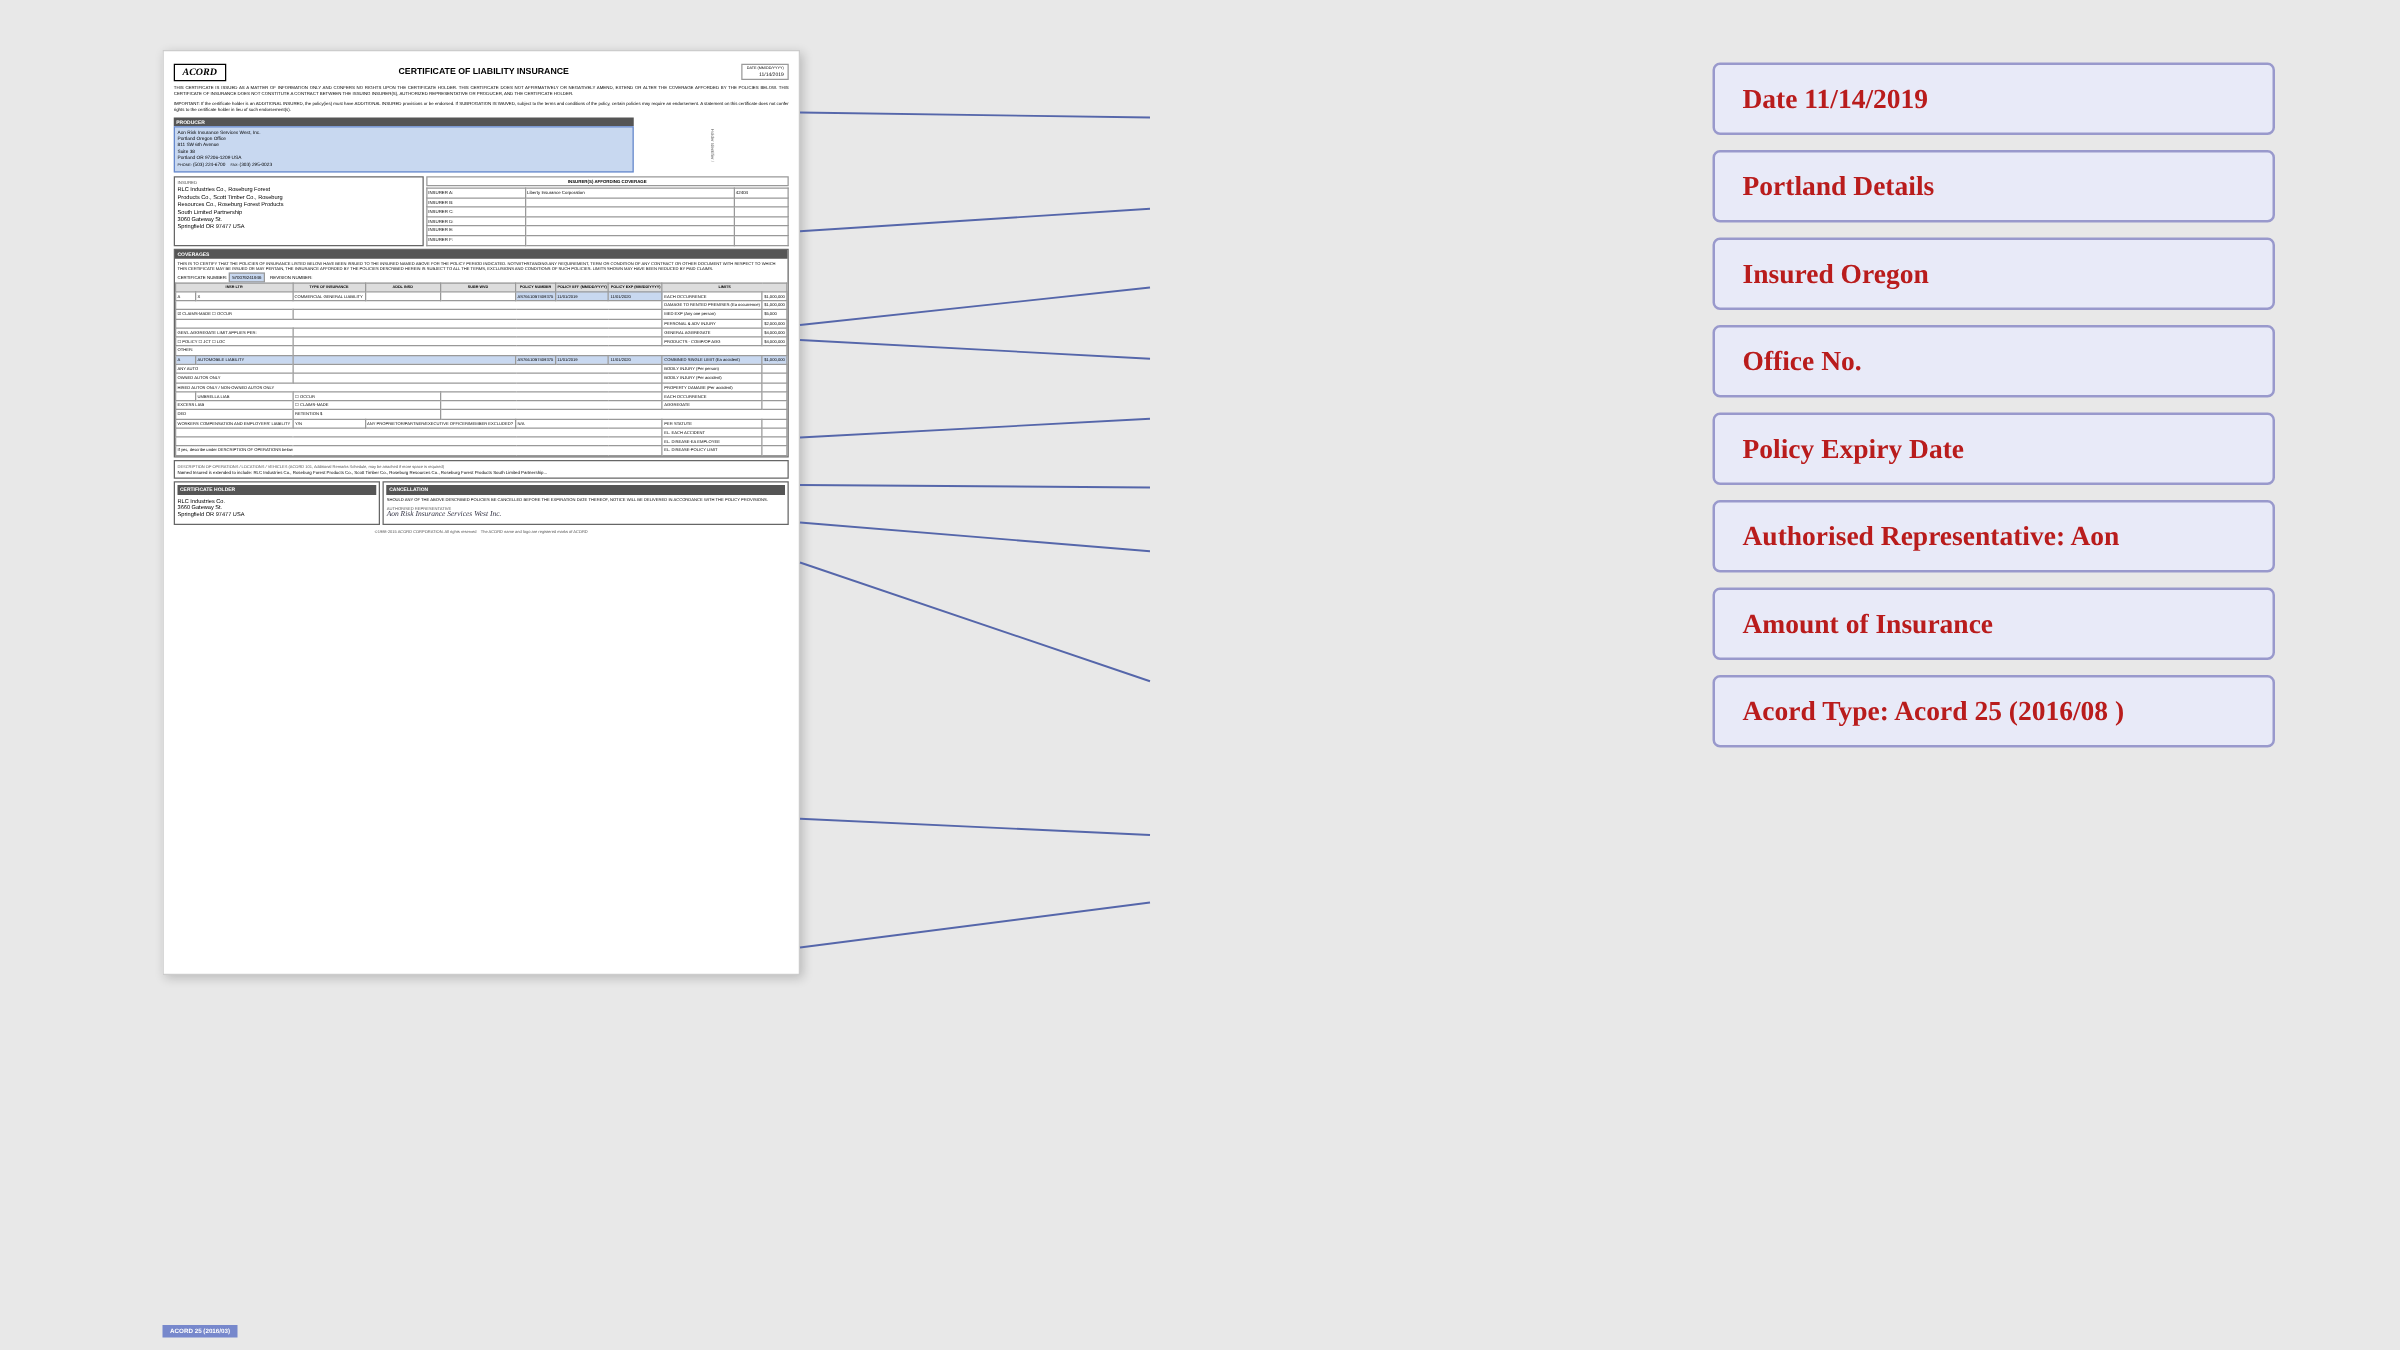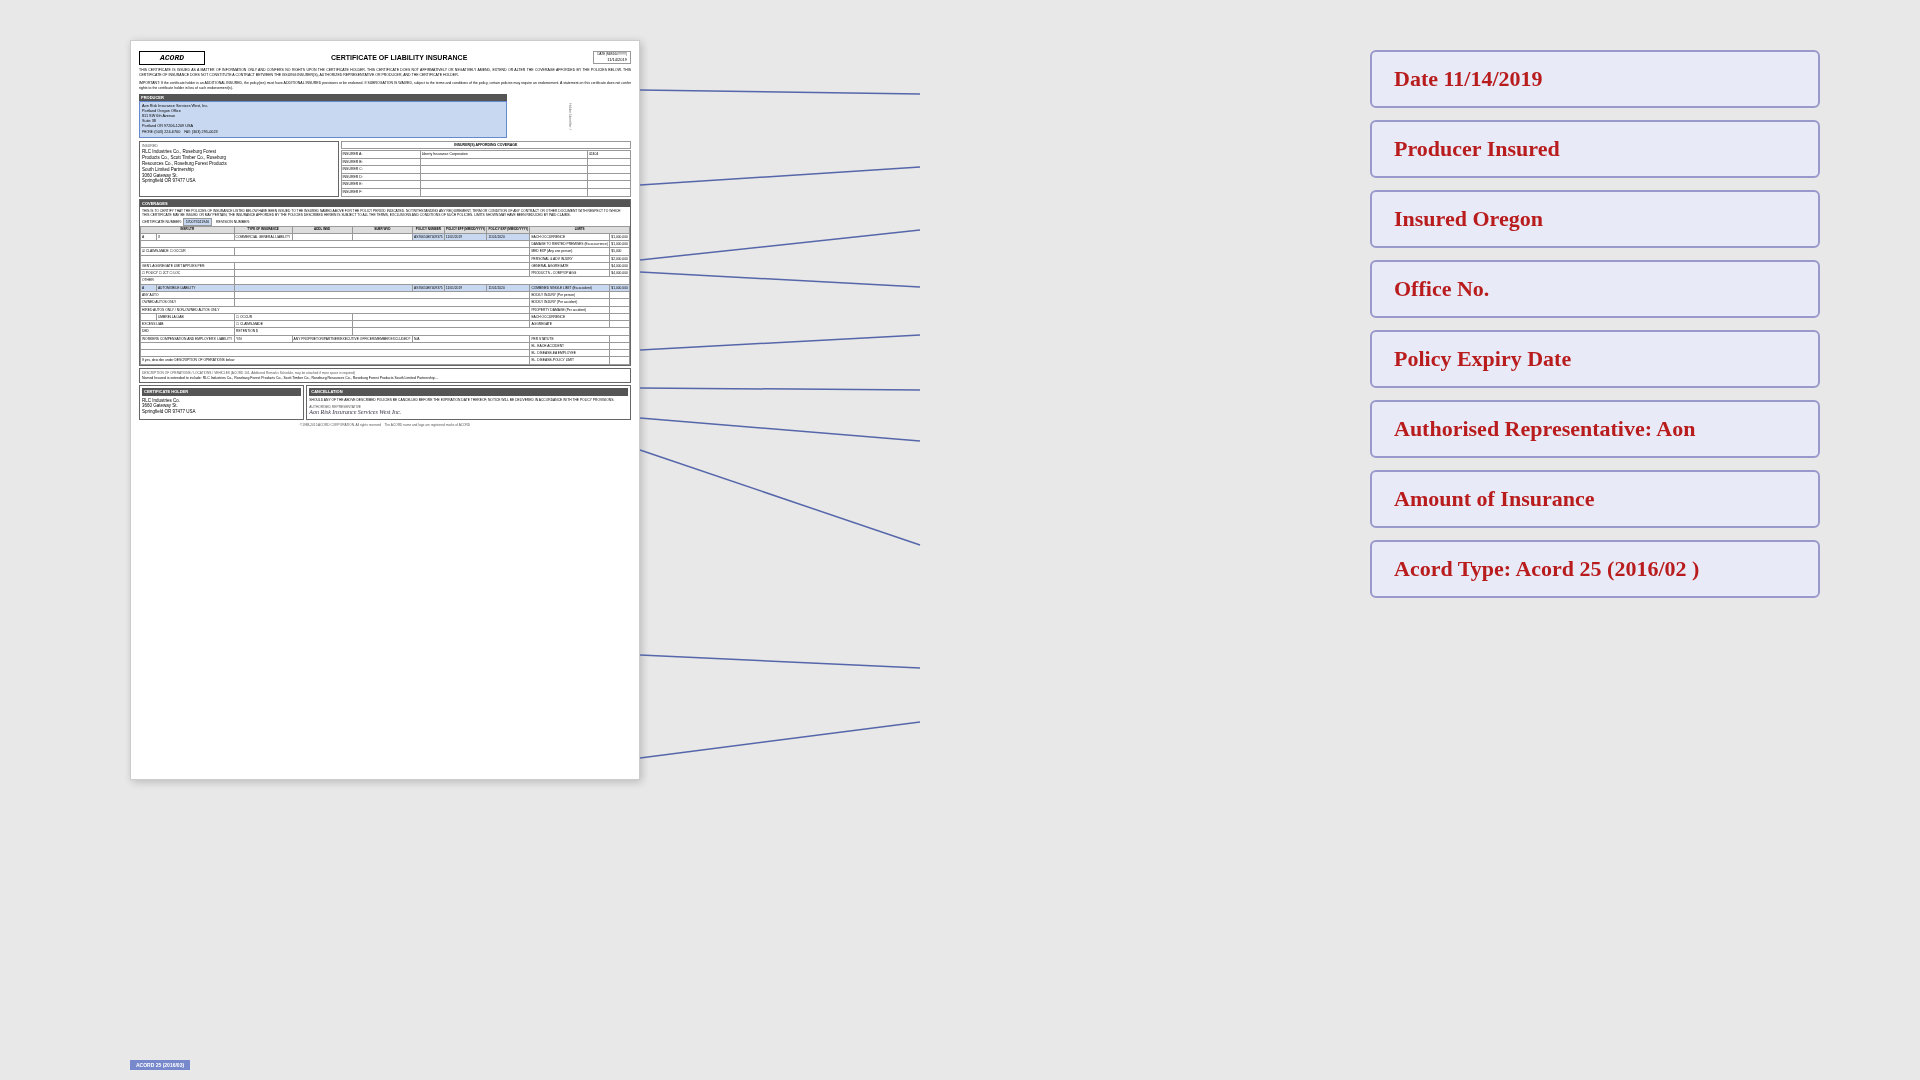--- a/index.html
+++ b/index.html
@@ -37,22 +37,22 @@
       display: flex;
       justify-content: space-between;
       align-items: flex-start;
       margin-bottom: 3px;
     }
     .acord-logo {
       font-weight: bold;
       font-size: 8px;
       font-style: italic;
       border: 1px solid #000;
-      padding: 1px 20px;
-      font-family: Liberation Mono, monospace;
+      padding: 1px 6px;
+      font-family: Liberation Serif, serif;
     }
     .cert-title {
       font-size: 7px;
       font-weight: bold;
       text-align: center;
       flex: 1;
       padding-top: 2px;
     }
     .date-box {
       border: 1px solid #999;
@@ -431,27 +431,27 @@
       &nbsp;&nbsp;
       <span>The ACORD name and logo are registered marks of ACORD</span>
     </div>
   </div>
 </div>
 
 <div class="acord-type-bar">ACORD 25 (2016/03)</div>
 
 <div class="info-boxes">
   <div class="info-box">Date 11/14/2019</div>
-  <div class="info-box">Producer Insured</div>
+  <div class="info-box">Portland Details</div>
   <div class="info-box">Insured Oregon</div>
   <div class="info-box">Office No.</div>
   <div class="info-box">Policy Expiry Date</div>
   <div class="info-box">Authorised Representative: Aon</div>
   <div class="info-box">Amount of Insurance</div>
-  <div class="info-box">Acord Type: Acord 25 (2016/02 )</div>
+  <div class="info-box">Acord Type: Acord 25 (2016/08 )</div>
 </div>
 
 <svg class="lines">
 
   <line x1="640" y1="90" x2="920" y2="94" stroke="#5566aa" stroke-width="1.5"></line>
 
   <line x1="640" y1="185" x2="920" y2="167" stroke="#5566aa" stroke-width="1.5"></line>
 
   <line x1="640" y1="260" x2="920" y2="230" stroke="#5566aa" stroke-width="1.5"></line>
 

